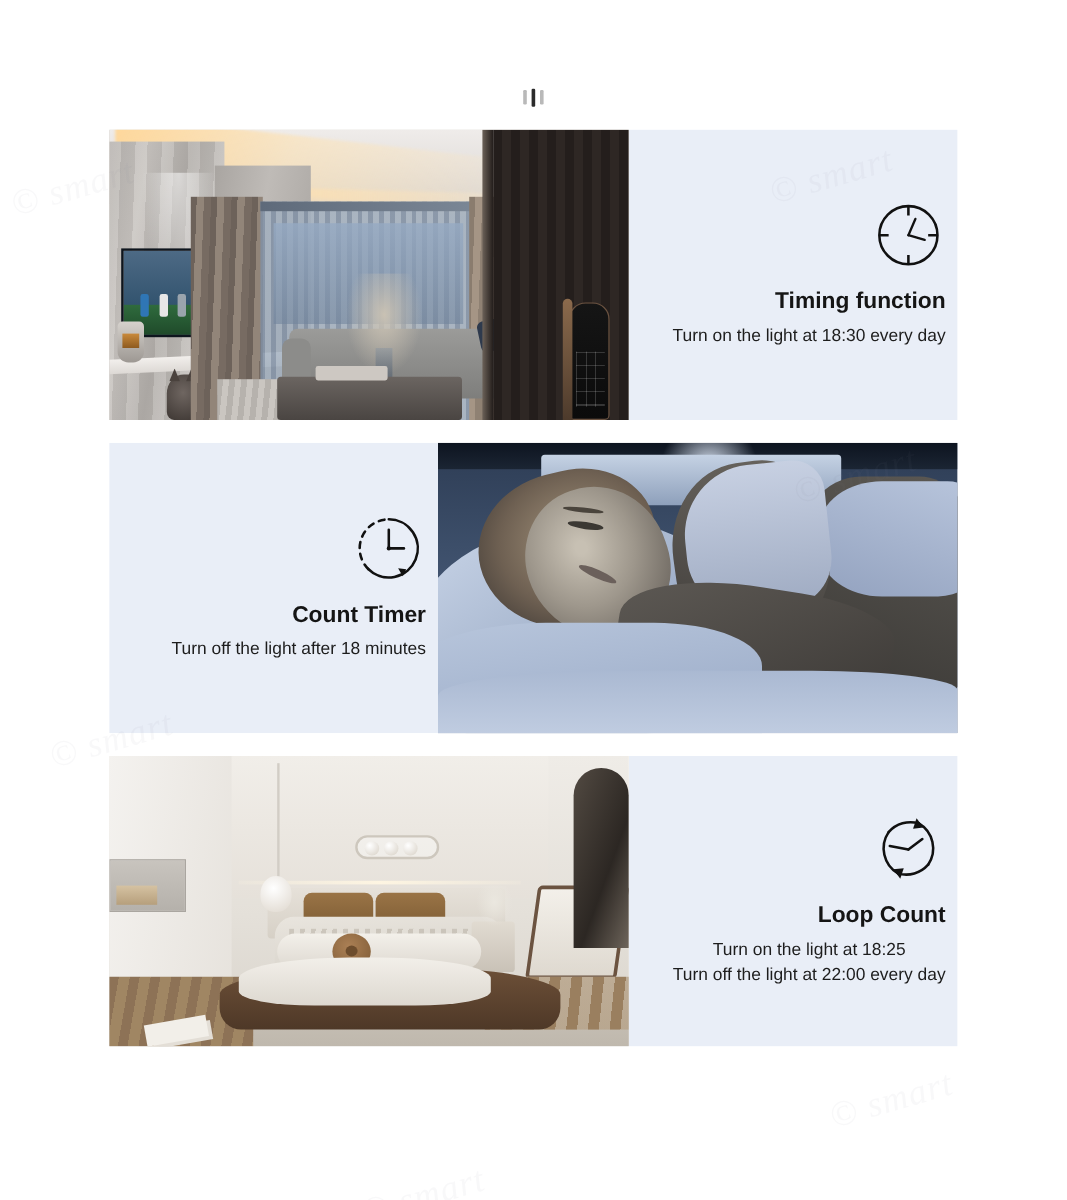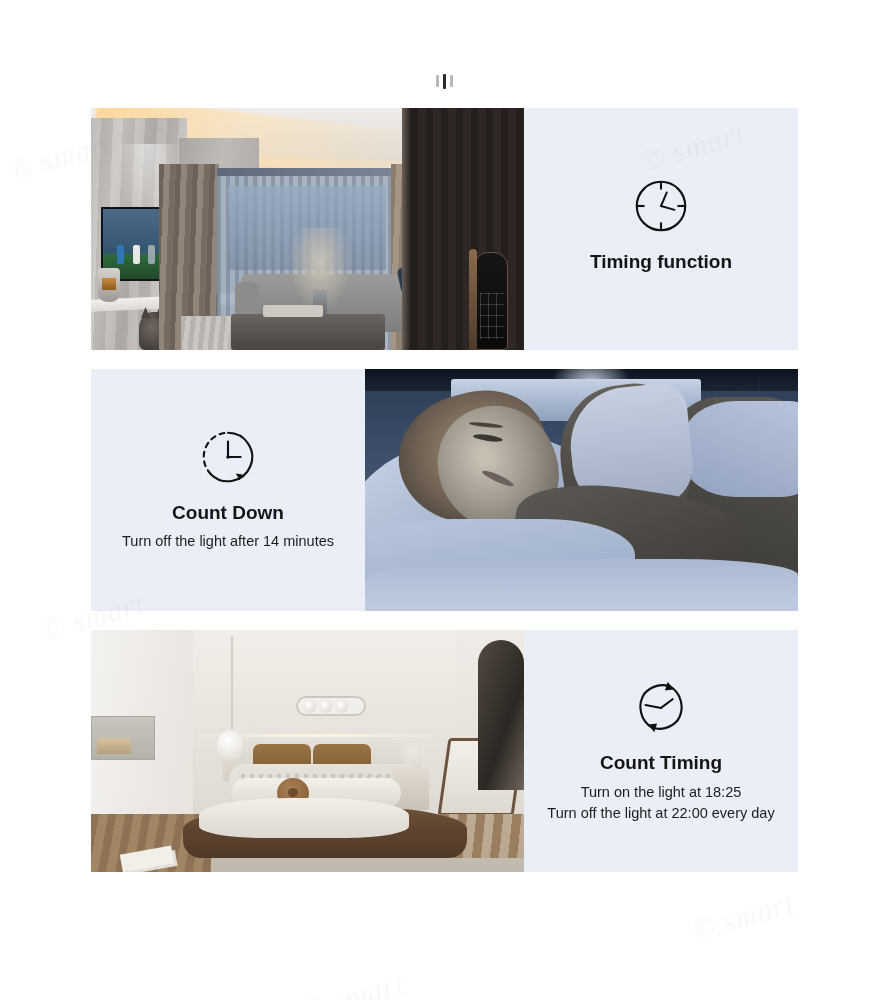--- a/index.html
+++ b/index.html
@@ -82,21 +82,21 @@
     height: 100%;
     position: relative;
     overflow: hidden;
     flex: none;
   }
   .panel {
     flex: 1 1 auto;
     background: #e9eef7;
     display: flex;
     flex-direction: column;
-    align-items: center;
+    align-items: flex-end;
     justify-content: center;
     padding: 8px 10px 10px 10px;
   }
 
   .icon-wrap {
     width: 62px;
     height: 62px;
     display: block;
     margin-bottom: 14px;
   }
@@ -568,20 +568,21 @@
           <circle cx="32" cy="32" r="25" fill="none" stroke="#111" stroke-width="2.2"></circle>
           <line x1="32" y1="7" x2="32" y2="15" stroke="#111" stroke-width="2.2"></line>
           <line x1="32" y1="49" x2="32" y2="57" stroke="#111" stroke-width="2.2"></line>
           <line x1="7" y1="32" x2="15" y2="32" stroke="#111" stroke-width="2.2"></line>
           <line x1="49" y1="32" x2="57" y2="32" stroke="#111" stroke-width="2.2"></line>
           <line x1="32" y1="32" x2="38" y2="18" stroke="#111" stroke-width="2" stroke-linecap="round"></line>
           <line x1="32" y1="32" x2="46" y2="36" stroke="#111" stroke-width="2" stroke-linecap="round"></line>
         </svg>
       </span>
       <div class="card-title">Timing function</div>
+      <div class="card-desc">Turn on the light at 18:30 every day</div>
     </div>
   </div>
 
   <div class="row reverse">
     <div class="photo sw">
       <div class="headboard"></div>
       <div class="lampglow"></div>
       <div class="bedwall"></div>
       <div class="pillow"></div>
       <div class="body"></div>
@@ -602,22 +603,22 @@
       <span class="icon-wrap">
         <svg viewBox="0 0 64 64">
           <path d="M32 7 A25 25 0 1 1 14.3 49.7" fill="none" stroke="#111" stroke-width="2.2" stroke-linecap="round"></path>
           <path d="M14.3 49.7 A25 25 0 0 1 32 7" fill="none" stroke="#111" stroke-width="2.2" stroke-linecap="round" stroke-dasharray="5 5"></path>
           <polygon points="47,50 40,49 44,56" fill="#111"></polygon>
           <line x1="32" y1="32" x2="32" y2="16" stroke="#111" stroke-width="2.2" stroke-linecap="round"></line>
           <line x1="32" y1="32" x2="45" y2="32" stroke="#111" stroke-width="2.2" stroke-linecap="round"></line>
           <circle cx="32" cy="32" r="1.8" fill="#111"></circle>
         </svg>
       </span>
-      <div class="card-title">Count Down</div>
-      <div class="card-desc">Turn off the light after 14 minutes</div>
+      <div class="card-title">Count Timer</div>
+      <div class="card-desc">Turn off the light after 18 minutes</div>
     </div>
   </div>
 
   <div class="row">
     <div class="photo bd">
       <div class="wallBack"></div>
       <div class="wallL"></div>
       <div class="niche"></div>
       <div class="cord"></div>
       <div class="shelf">
@@ -651,19 +652,19 @@
           <path d="M41 10.5 A25 25 0 0 1 49 46" fill="none" stroke="#111" stroke-width="2.2" stroke-linecap="round"></path>
           <polygon points="39,6 45,14 36,15" fill="#111"></polygon>
           <path d="M23 53.5 A25 25 0 0 1 15 18" fill="none" stroke="#111" stroke-width="2.2" stroke-linecap="round"></path>
           <polygon points="25,58 19,50 28,49" fill="#111"></polygon>
           <path d="M49 46 A25 25 0 0 1 23 53.5" fill="none" stroke="#111" stroke-width="2.2" stroke-linecap="round"></path>
           <path d="M15 18 A25 25 0 0 1 41 10.5" fill="none" stroke="#111" stroke-width="2.2" stroke-linecap="round"></path>
           <line x1="32" y1="33" x2="16" y2="30" stroke="#111" stroke-width="2.2" stroke-linecap="round"></line>
           <line x1="32" y1="33" x2="44" y2="24" stroke="#111" stroke-width="2.2" stroke-linecap="round"></line>
         </svg>
       </span>
-      <div class="card-title">Count Timing</div>
+      <div class="card-title">Loop Count</div>
       <div class="card-desc">Turn on the light at 18:25
 Turn off the light at 22:00 every day</div>
     </div>
   </div>
 
 </div>
 
 </body></html>

